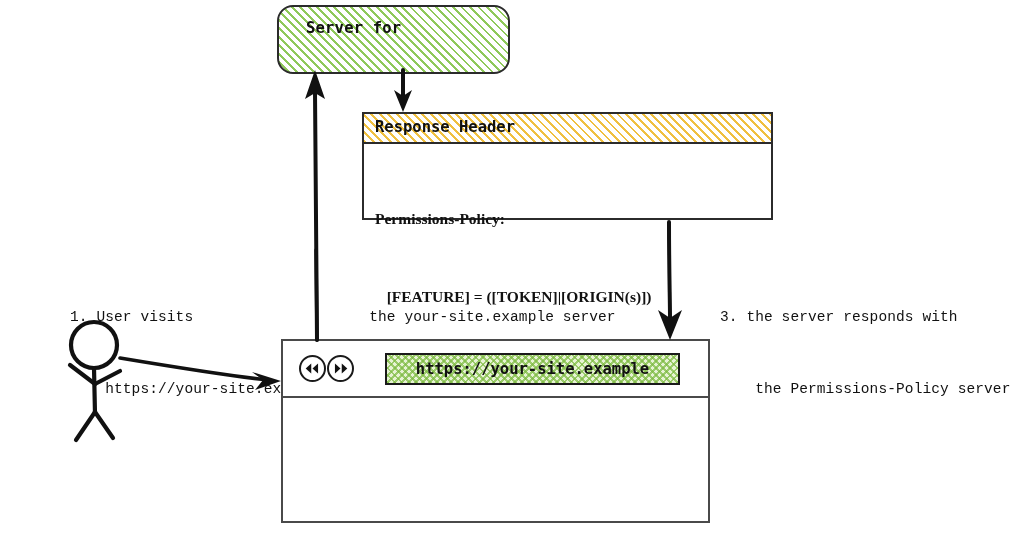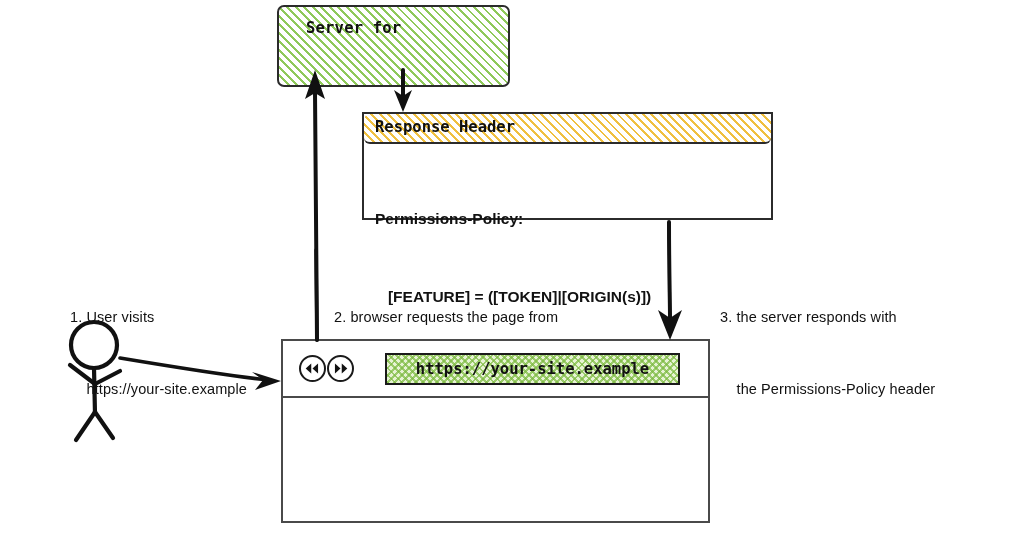--- a/index.html
+++ b/index.html
@@ -27,40 +27,39 @@
       #ffffff 2px, #ffffff 6px
     );
   }
   .hatch-yellow {
     background-color: #ffffff;
     background-image: repeating-linear-gradient(
       45deg,
       #f0c040 0px, #f0c040 2px,
       #ffffff 2px, #ffffff 6px
     );
-    border-radius: 6px;
   }
   .cross-green {
     background-color: #e7f3d4;
     background-image:
       repeating-linear-gradient(45deg,
         rgba(124,186,64,.70) 0px, rgba(124,186,64,.70) 2px,
         rgba(255,255,255,0) 2px, rgba(255,255,255,0) 5px),
       repeating-linear-gradient(-45deg,
         rgba(124,186,64,.70) 0px, rgba(124,186,64,.70) 2px,
         rgba(255,255,255,0) 2px, rgba(255,255,255,0) 5px);
   }
 
   
   #server-box {
     position: absolute;
     left: 277px; top: 5px;
-    width: 233px; height: 82px;
+    width: 233px; height: 69px;
     border: 2.5px solid #2b2b2b;
-    border-radius: 7px;
+    border-radius: 16px;
     box-sizing: border-box;
   }
   #server-box .server-text {
     position: absolute;
     left: 27px; top: 11px;
     font-family: "DejaVu Sans Mono", monospace;
     font-size: 15.5px;
     font-weight: 700;
     line-height: 21px;
     color: #111111;
@@ -88,21 +87,21 @@
     left: 11px; top: 4px;
     font-family: "DejaVu Sans Mono", monospace;
     font-size: 15.5px;
     font-weight: 700;
     color: #111111;
     white-space: pre;
   }
   #response-card-body {
     position: absolute;
     left: 11px; top: 40px;
-    font-family: Liberation Sans, sans-serif;
+    font-family: Liberation Serif, serif;
     font-size: 15.5px;
     font-weight: 700;
     line-height: 26px;
     color: #111111;
     white-space: pre;
   }
 
   
   #browser-window {
     position: absolute;
@@ -163,21 +162,21 @@
     font-size: 15.5px;
     font-weight: 700;
     line-height: 24px;
     color: #111111;
     white-space: pre;
   }
 
   
   .caption {
     position: absolute;
-    font-family: Liberation Sans, sans-serif;
+    font-family: Liberation Mono, monospace;
     font-size: 14.5px;
     color: #111111;
     line-height: 24px;
     white-space: pre;
     letter-spacing: .1px;
   }
   #caption-1 { left: 70px;  top: 257px; }
   #caption-2 { left: 334px; top: 257px; }
   #caption-3 { left: 720px; top: 257px; }
 
@@ -206,26 +205,25 @@
       <div>Permissions-Policy:</div>
       <div>   [FEATURE] = ([TOKEN]|[ORIGIN(s)])</div>
     </div>
   </div>
 
   <div class="caption" id="caption-1">
     <div>1. User visits</div>
     <div>    https://your-site.example</div>
   </div>
   <div class="caption" id="caption-2">
-    <div>2. browser requests the page from</div>
     <div>    the your-site.example server</div>
   </div>
   <div class="caption" id="caption-3">
     <div>3. the server responds with</div>
-    <div>    the Permissions-Policy header</div>
+    <div>    the Permissions-Policy server</div>
   </div>
 
   <div id="browser-window">
 
     <div id="browser-toolbar">
 
       <div id="nav-back-icon">
         <svg class="navglyph" viewBox="0 0 27 27" xmlns="http://www.w3.org/2000/svg">
           <polygon points="12,7.5 12,19.5 5.5,13.5" fill="#111111"></polygon>
           <polygon points="20,7.5 20,19.5 13.5,13.5" fill="#111111"></polygon>

